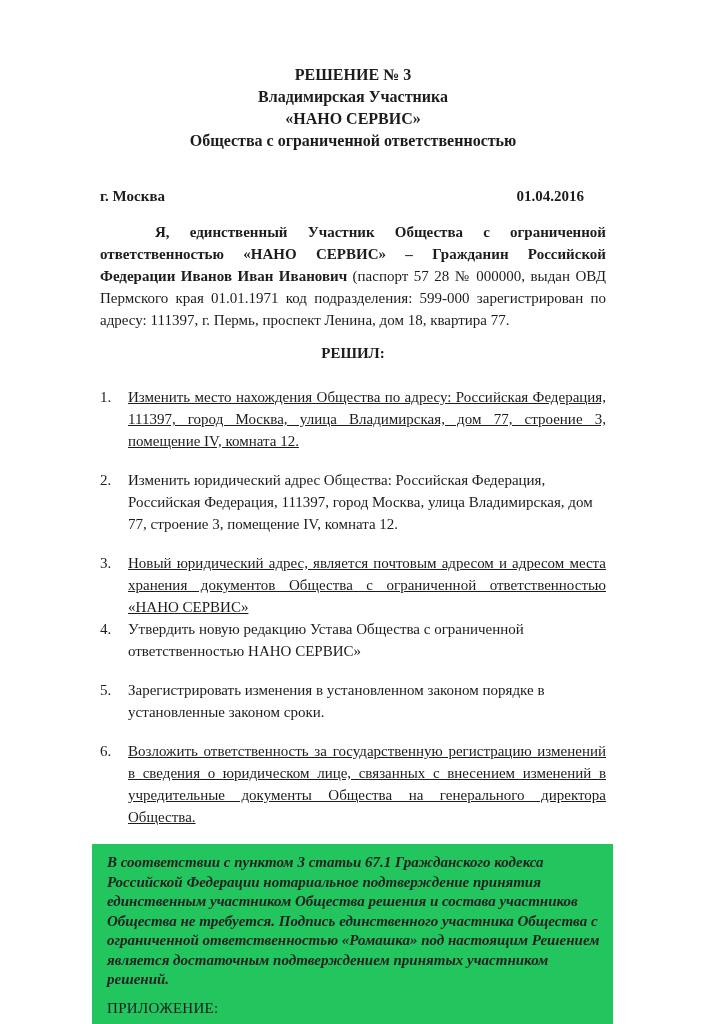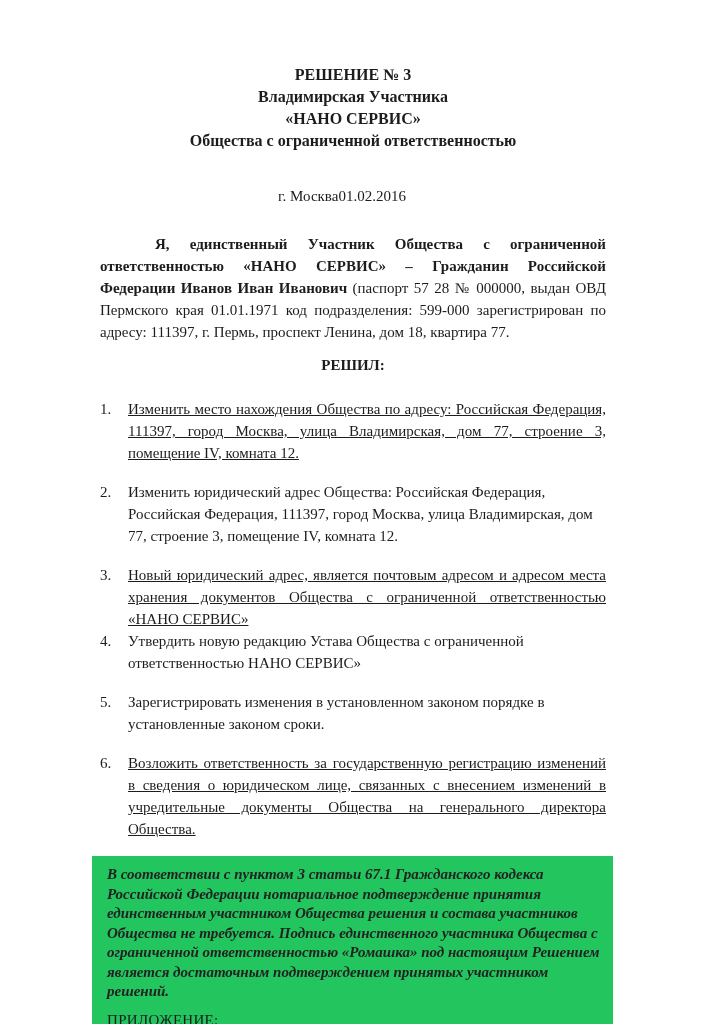--- a/index.html
+++ b/index.html
@@ -12,27 +12,27 @@
   }
   .page {
     width: 663px; height: 1024px;
     padding: 64px 57px 0 100px;
   }
   
   .doc-header { text-align: center; font-weight: bold; font-size: 16px; line-height: 22px; }
   .doc-header .title-line { display: block; }
   
   .meta-row {
-    display: flex; justify-content: center;
-    margin-top: 36px; font-size: 15px;
+    display: flex; justify-content: space-between;
+    margin-top: 36px; font-size: 15px; font-weight: bold;
   }
   .meta-row .date { padding-right: 22px; }
   
   .preamble {
-    margin-top: 28px;
+    margin-top: 16px;
     font-size: 15px; line-height: 22px;
     text-align: justify;
     text-indent: 55px;
   }
   .preamble .lead-bold { font-weight: bold; }
   
   .resolved-heading {
     margin-top: 14px;
     text-align: center; font-weight: bold; font-size: 15px;
   }
@@ -67,21 +67,21 @@
 
   <div class="doc-header">
     <span class="title-line">РЕШЕНИЕ № 3</span>
     <span class="title-line">Владимирская Участника</span>
     <span class="title-line">«НАНО СЕРВИС»</span>
     <span class="title-line">Общества с ограниченной ответственностью</span>
   </div>
 
   <div class="meta-row">
     <span class="city">г. Москва</span>
-    <span class="date">01.02.2016</span>
+    <span class="date">01.04.2016</span>
   </div>
 
   <p class="preamble"><span class="lead-bold">Я, единственный Участник Общества с ограниченной ответственностью «НАНО СЕРВИС» – Гражданин Российской Федерации Иванов Иван Иванович </span><span>(паспорт 57 28 № 000000, выдан ОВД Пермского края 01.01.1971 код подразделения: 599-000 зарегистрирован по адресу: 111397, г. Пермь, проспект Ленина, дом 18, квартира 77.</span></p>
 
   <div class="resolved-heading">РЕШИЛ:</div>
 
   <div class="resolutions">
     <div class="res-item justify gap-after">
       <span class="num">1.</span>
       <span class="text">Изменить место нахождения Общества по адресу: Российская Федерация, 111397, город Москва, улица Владимирская, дом 77, строение 3, помещение IV, комната 12.</span>

